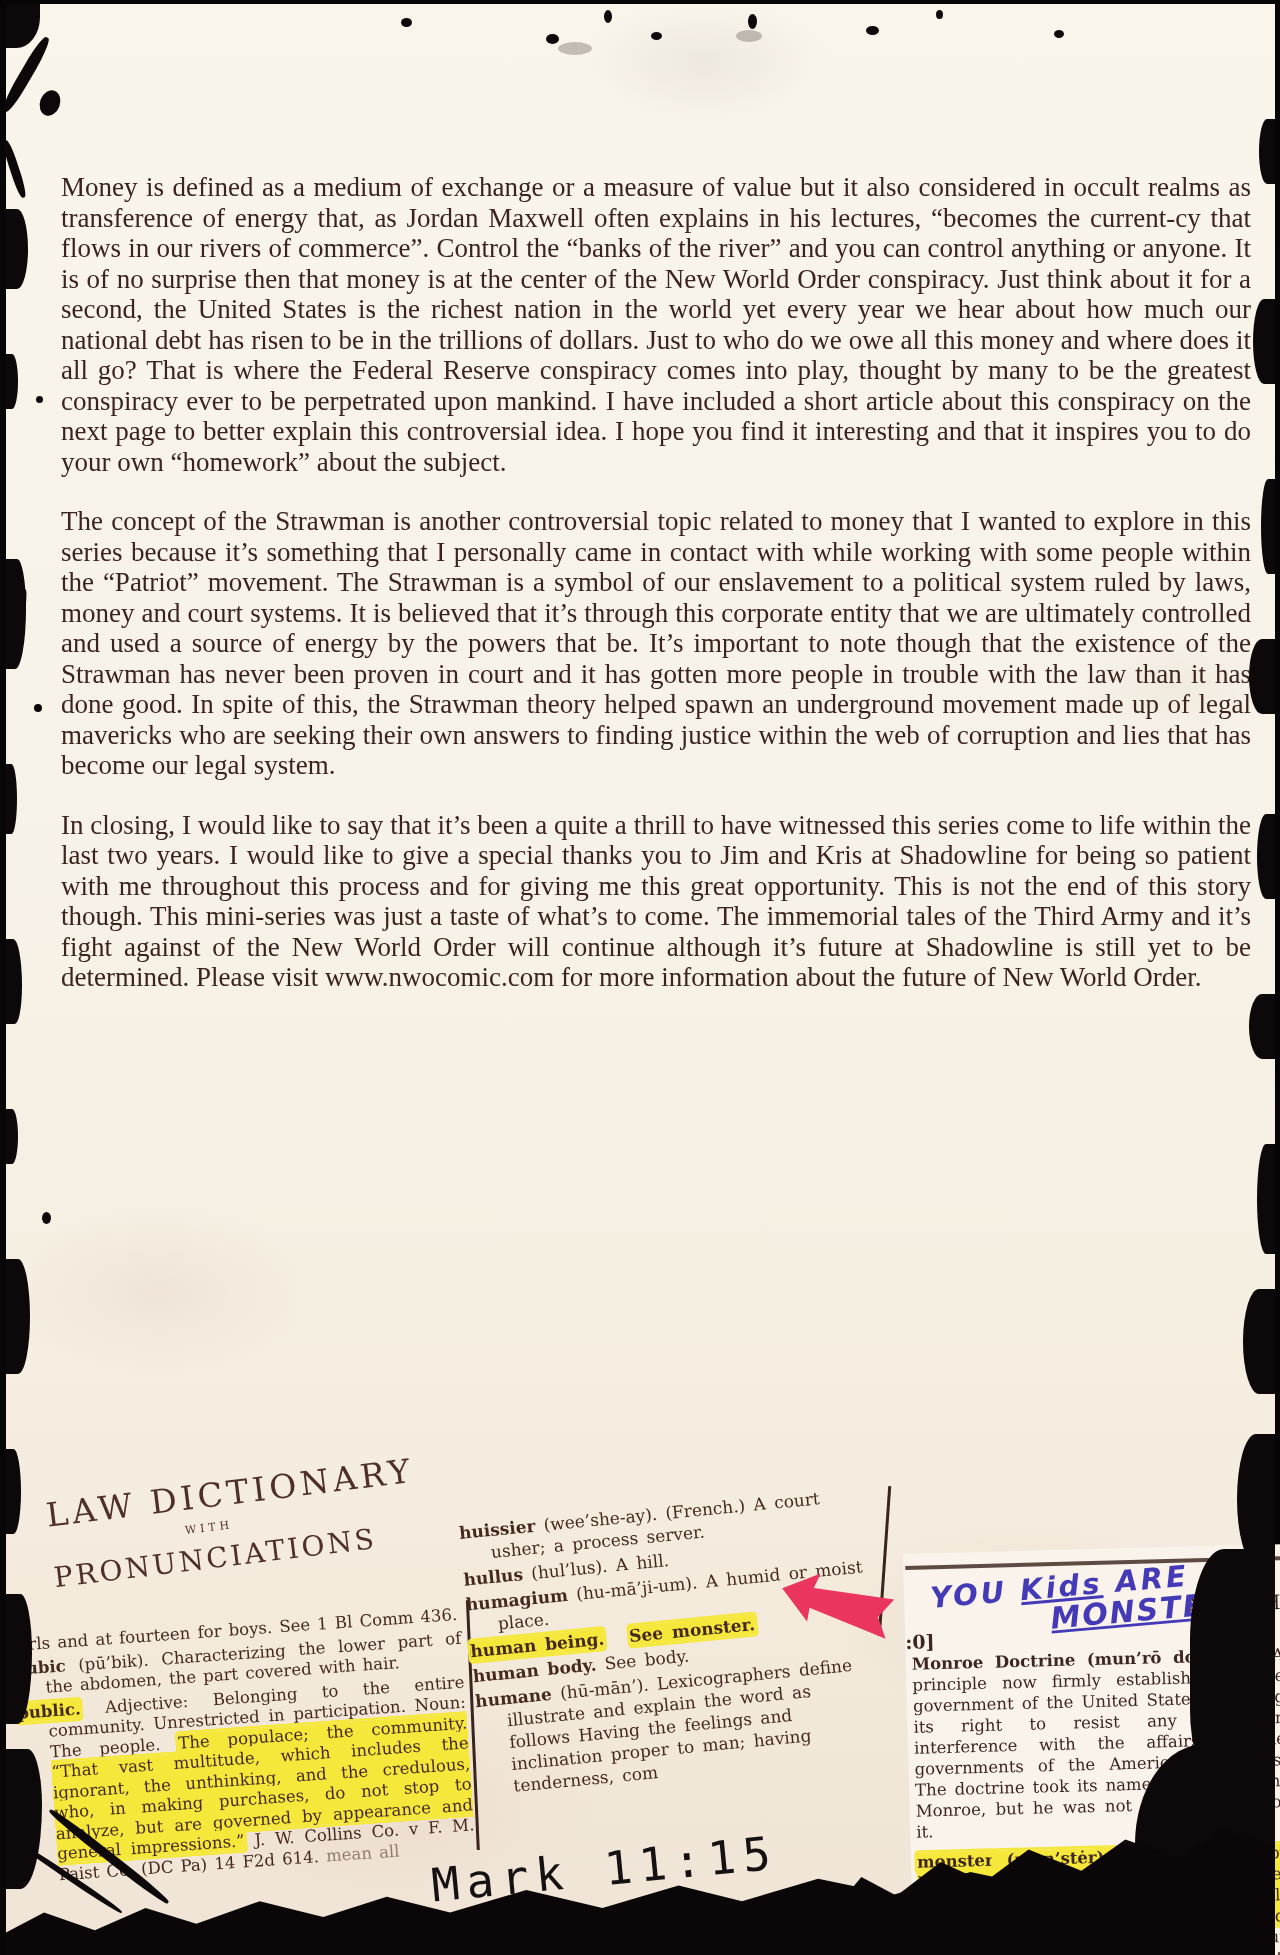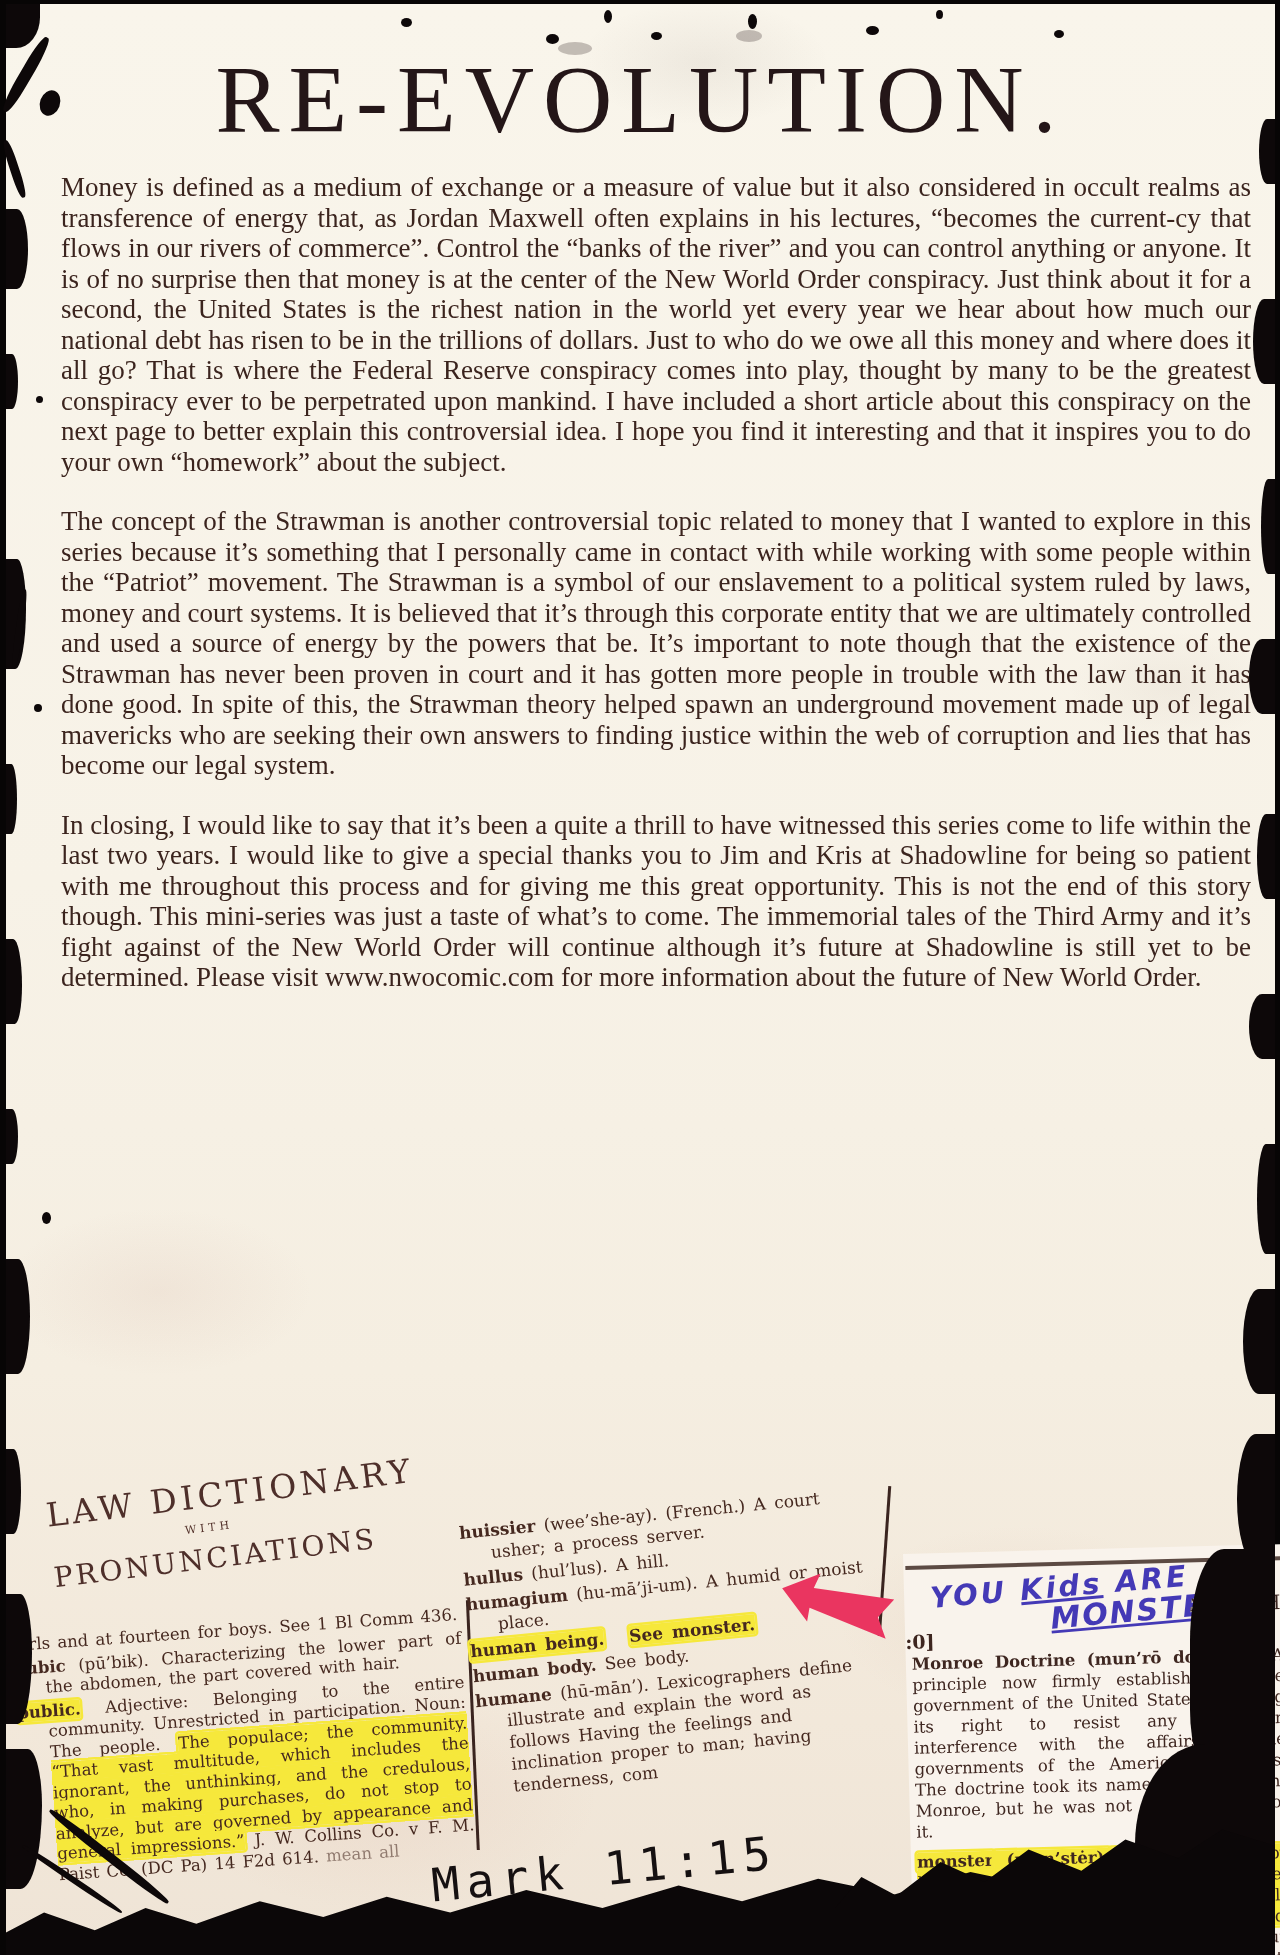--- a/index.html
+++ b/index.html
@@ -59,21 +59,20 @@
     clip-path:polygon(0 80%,3% 62%,7% 78%,11% 58%,15% 72%,20% 52%,25% 66%,30% 48%,35% 62%,41% 42%,47% 58%,53% 38%,58% 52%,64% 32%,70% 46%,76% 26%,82% 40%,88% 20%,93% 32%,100% 12%,100% 100%,0 100%);}
   .band2{position:absolute;right:0;bottom:28px;width:440px;height:125px;background:#0b0708;z-index:7;
     clip-path:polygon(0 85%,6% 60%,14% 75%,24% 48%,34% 64%,44% 38%,56% 55%,66% 30%,78% 45%,88% 22%,100% 35%,100% 100%,0 100%);}
 </style>
 </head>
 <body>
 
 <div class="paper">
   <div class="stains"></div>
 
-  <div class="title">RE-EVOLUTION.</div>
 
   <div class="essay">
     <p>Money is defined as a medium of exchange or a measure of value but it also considered in occult realms as transference of energy that, as Jordan Maxwell often explains in his lectures, “becomes the current-cy that flows in our rivers of commerce”.  Control the “banks of the river” and you can control anything or anyone. It is of no surprise then that money is at the center of the New World Order conspiracy. Just think about it for a second, the United States is the richest nation in the world yet every year we hear about how much our national debt has risen to be in the trillions of dollars. Just to who do we owe all this money and where does it all go? That is where the Federal Reserve conspiracy comes into play, thought by many to be the greatest conspiracy ever to be perpetrated upon mankind. I have included a short article about this conspiracy on the next page to better explain this controversial idea. I hope you find it interesting and that it inspires you to do your own “homework” about the subject.</p>
     <p>The concept of the Strawman is another controversial topic related to money that I wanted to explore in this series because it’s something that I personally came in contact with while working with some people within the “Patriot” movement. The Strawman is a symbol of our enslavement to a political system ruled by laws, money and court systems.  It is believed that it’s through this corporate entity that we are ultimately controlled and used a source of energy by the powers that be. It’s important to note though that the existence of the Strawman has never been proven in court and it has gotten more people in trouble with the law than it has done good. In spite of this, the Strawman theory helped spawn an underground movement made up of legal mavericks who are seeking their own answers to finding justice within the web of corruption and lies that has become our legal system.</p>
     <p>In closing, I would like to say that it’s been a quite a thrill to have witnessed this series come to life within the last two years. I would like to give a special thanks you to Jim and Kris at Shadowline for being so patient with me throughout this process and for giving me this great opportunity. This is not the end of this story though. This mini-series was just a taste of what’s to come. The immemorial tales of the Third Army and it’s fight against of the New World Order will continue although it’s future at Shadowline is still yet to be determined. Please visit www.nwocomic.com for more information about the future of New World Order.</p>
   </div>
 
   <div class="clip ld-head">
     <div class="ld-title">LAW DICTIONARY</div>
     <div class="ld-with">WITH</div>

